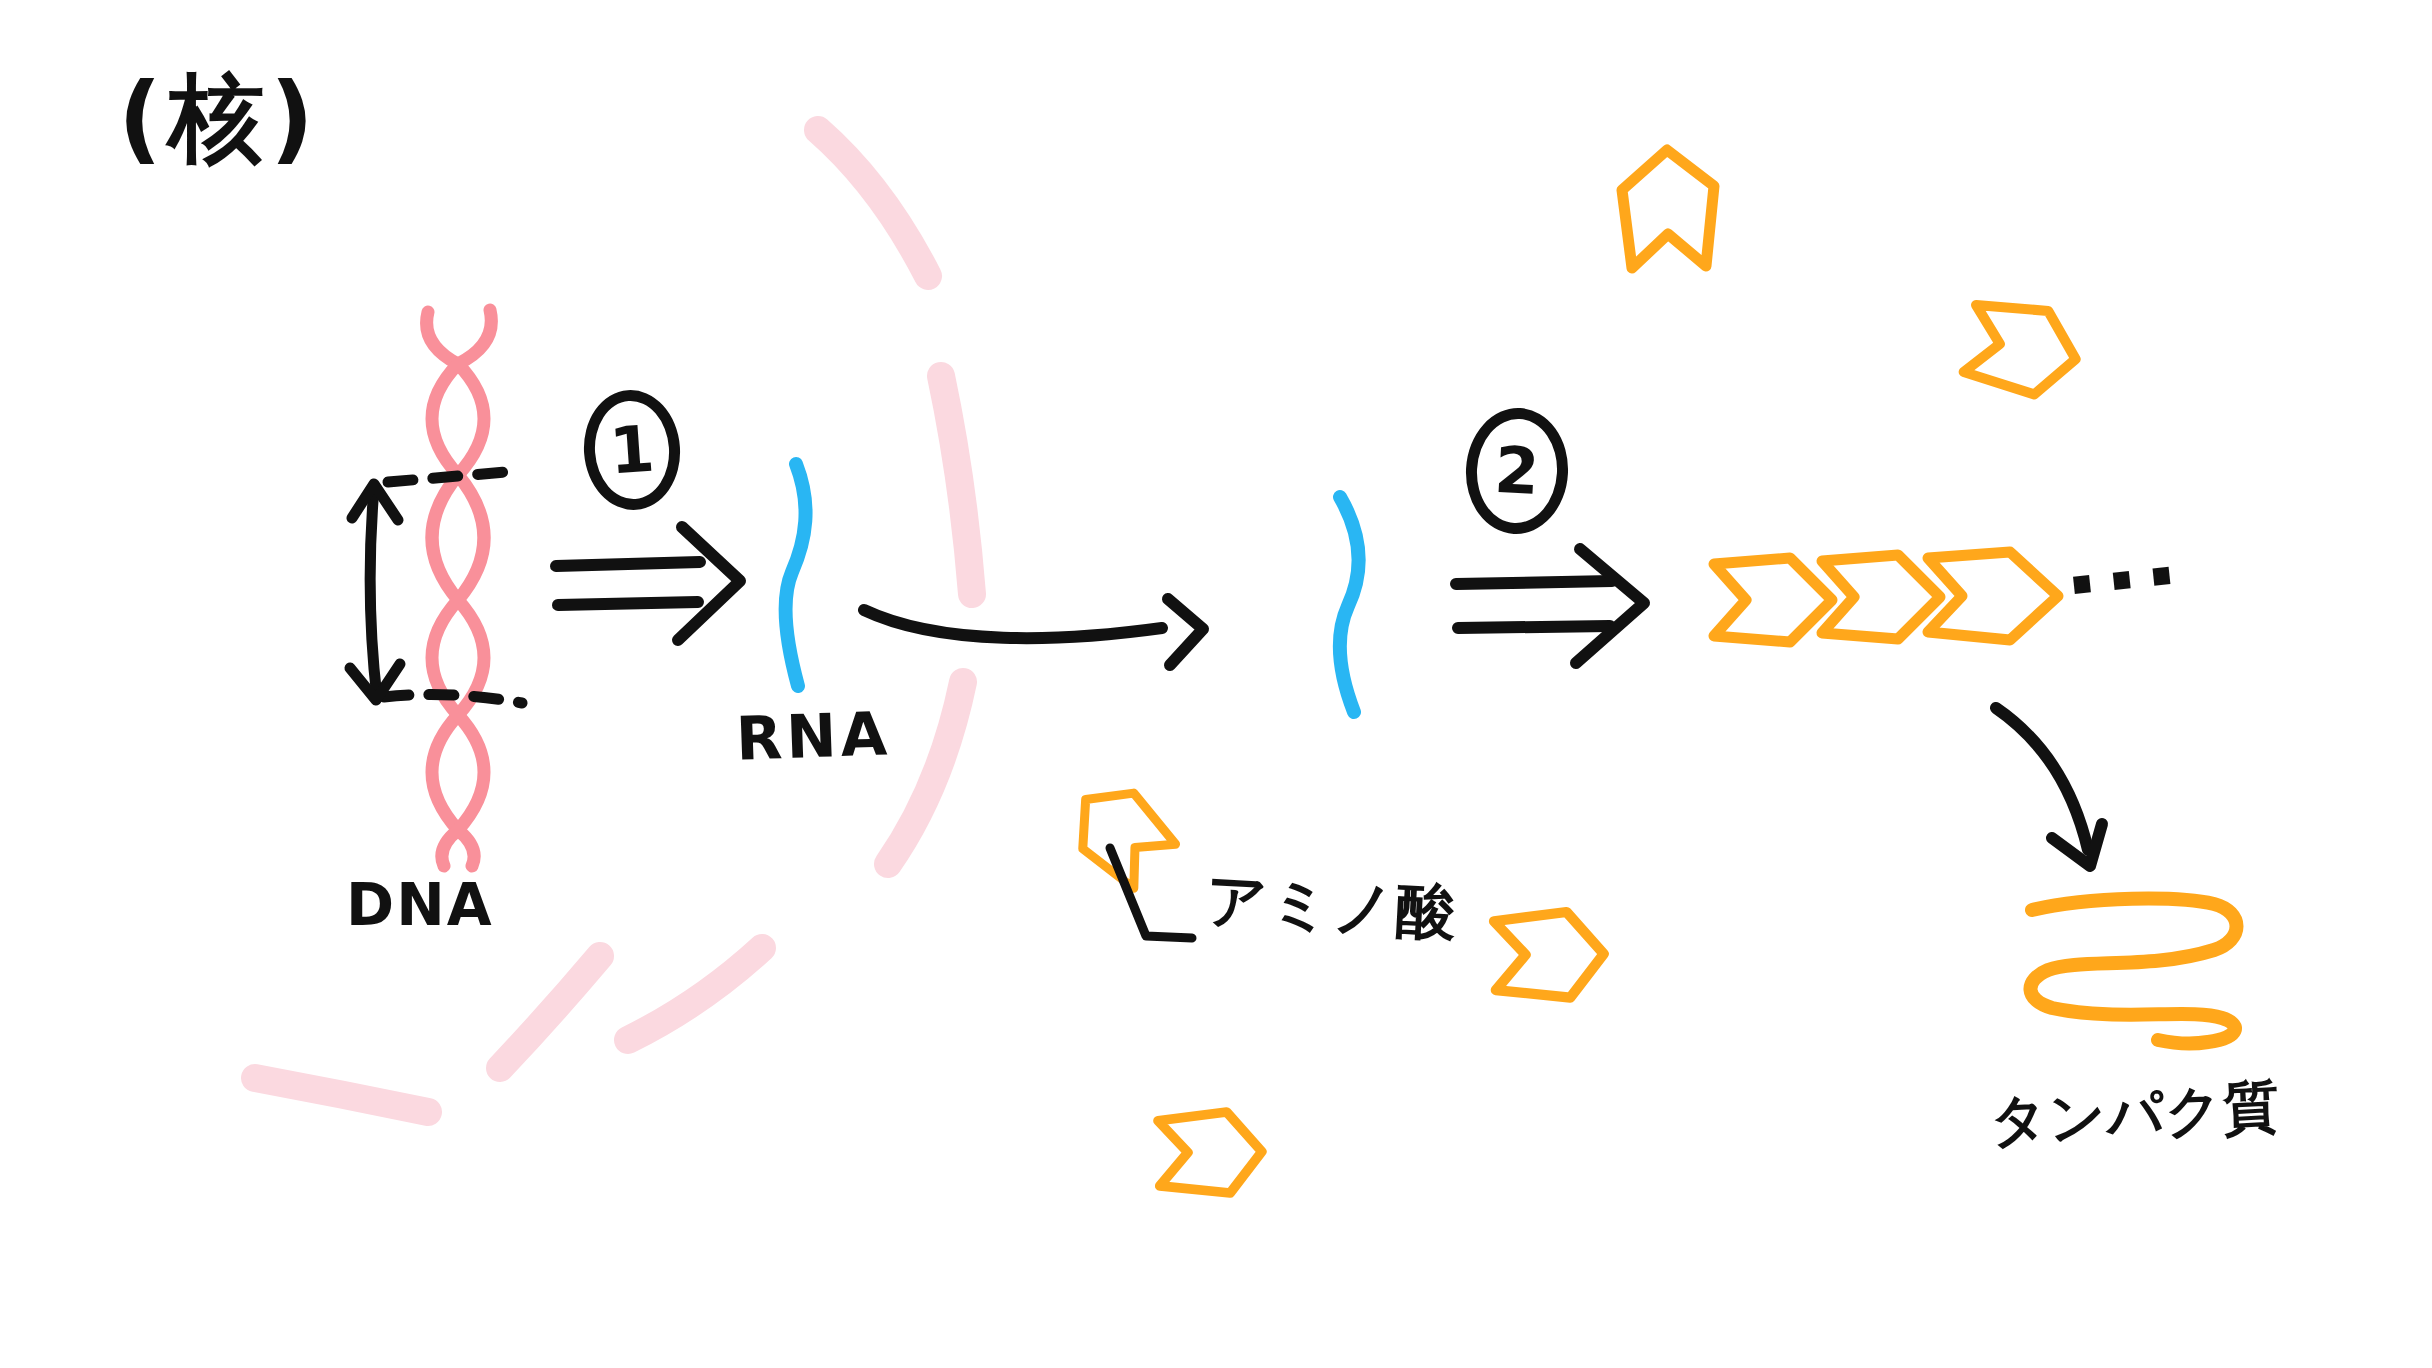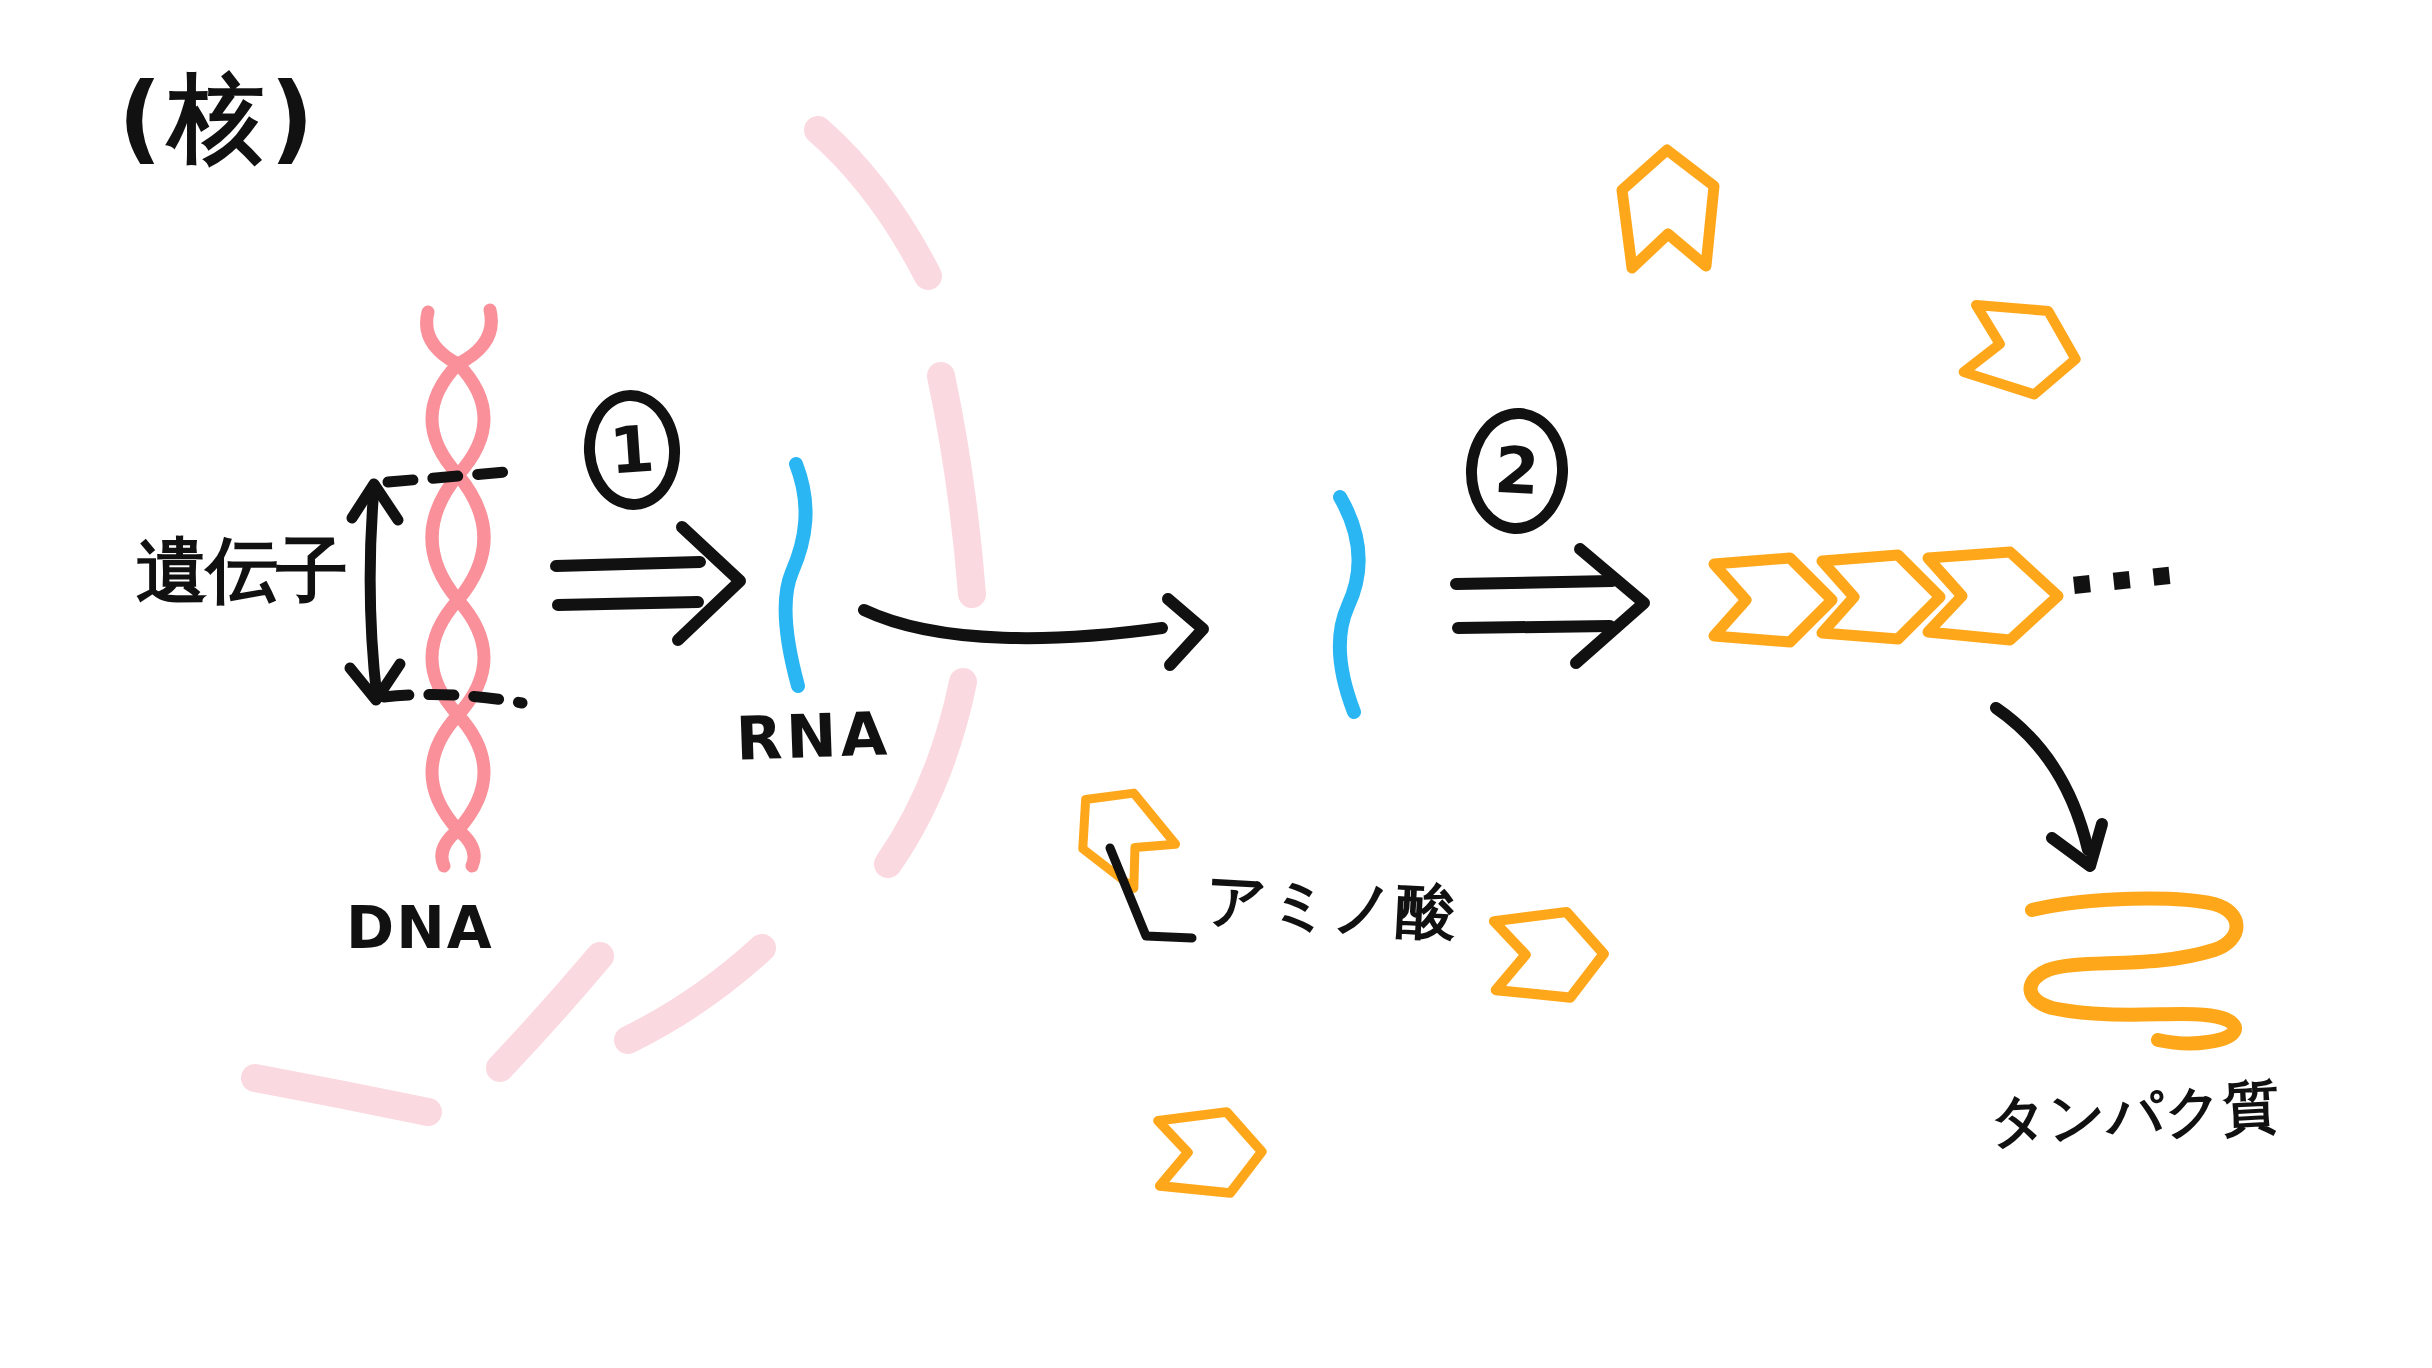--- a/index.html
+++ b/index.html
@@ -22,21 +22,21 @@
     position:absolute;
     color:var(--ink-black);
     font-weight:bold;
     line-height:1;
     white-space:nowrap;
     user-select:none;
   }
   .nucleus-label{left:118px;top:70px;font-size:96px;letter-spacing:6px;}
   .cytoplasm-label{left:1078px;top:62px;font-size:96px;letter-spacing:4px;}
   .gene-label{left:136px;top:534px;font-size:72px;letter-spacing:-2px;}
-  .dna-label{left:346px;top:876px;font-size:58px;letter-spacing:2px;margin-top:23px;}
+  .dna-label{left:346px;top:876px;font-size:58px;letter-spacing:2px;}
   .rna-label{left:736px;top:706px;font-size:60px;letter-spacing:4px;transform:rotate(-2deg);}
   .amino-label{left:1206px;top:876px;font-size:60px;letter-spacing:2px;transform:rotate(3deg);}
   .protein-label{left:1990px;top:1086px;font-size:56px;letter-spacing:1px;transform:rotate(-3deg);}
   .dots-label{left:2062px;top:512px;font-size:92px;letter-spacing:5px;transform:rotate(-6deg);}
   .step-badge{
     position:absolute;
     border:11px solid var(--ink-black);
     border-radius:50%;
     display:flex;align-items:center;justify-content:center;
     color:var(--ink-black);font-weight:bold;
@@ -128,21 +128,20 @@
       <polygon class="amino" points="0,10 78,0 118,45 82,92 2,84 34,46" transform="translate(1978,296) rotate(12) scale(0.92)"></polygon>
       <polygon class="amino" points="0,10 78,0 118,45 82,92 2,84 34,46" transform="translate(1128,894) rotate(-135) scale(0.82)"></polygon>
       <polygon class="amino" points="0,10 78,0 118,45 82,92 2,84 34,46" transform="translate(1494,912) scale(0.93)"></polygon>
       <polygon class="amino" points="0,10 78,0 118,45 82,92 2,84 34,46" transform="translate(1158,1112) scale(0.88)"></polygon>
     </g>
 
     <path class="ink ink-9" d="M 1110 848 L 1146 936 L 1192 938"></path>
   </svg>
 
   <div class="label nucleus-label">(核)</div>
-  <div class="label gene-label">遺伝子</div>
   <div class="label dna-label">DNA</div>
   <div class="label rna-label">RNA</div>
   <div class="label amino-label">アミノ酸</div>
   <div class="label protein-label">タンパク質</div>
   <div class="label dots-label">...</div>
 
   <div class="step-badge step1-badge">
     <span>1</span>
   </div>
   <div class="step-badge step2-badge">

